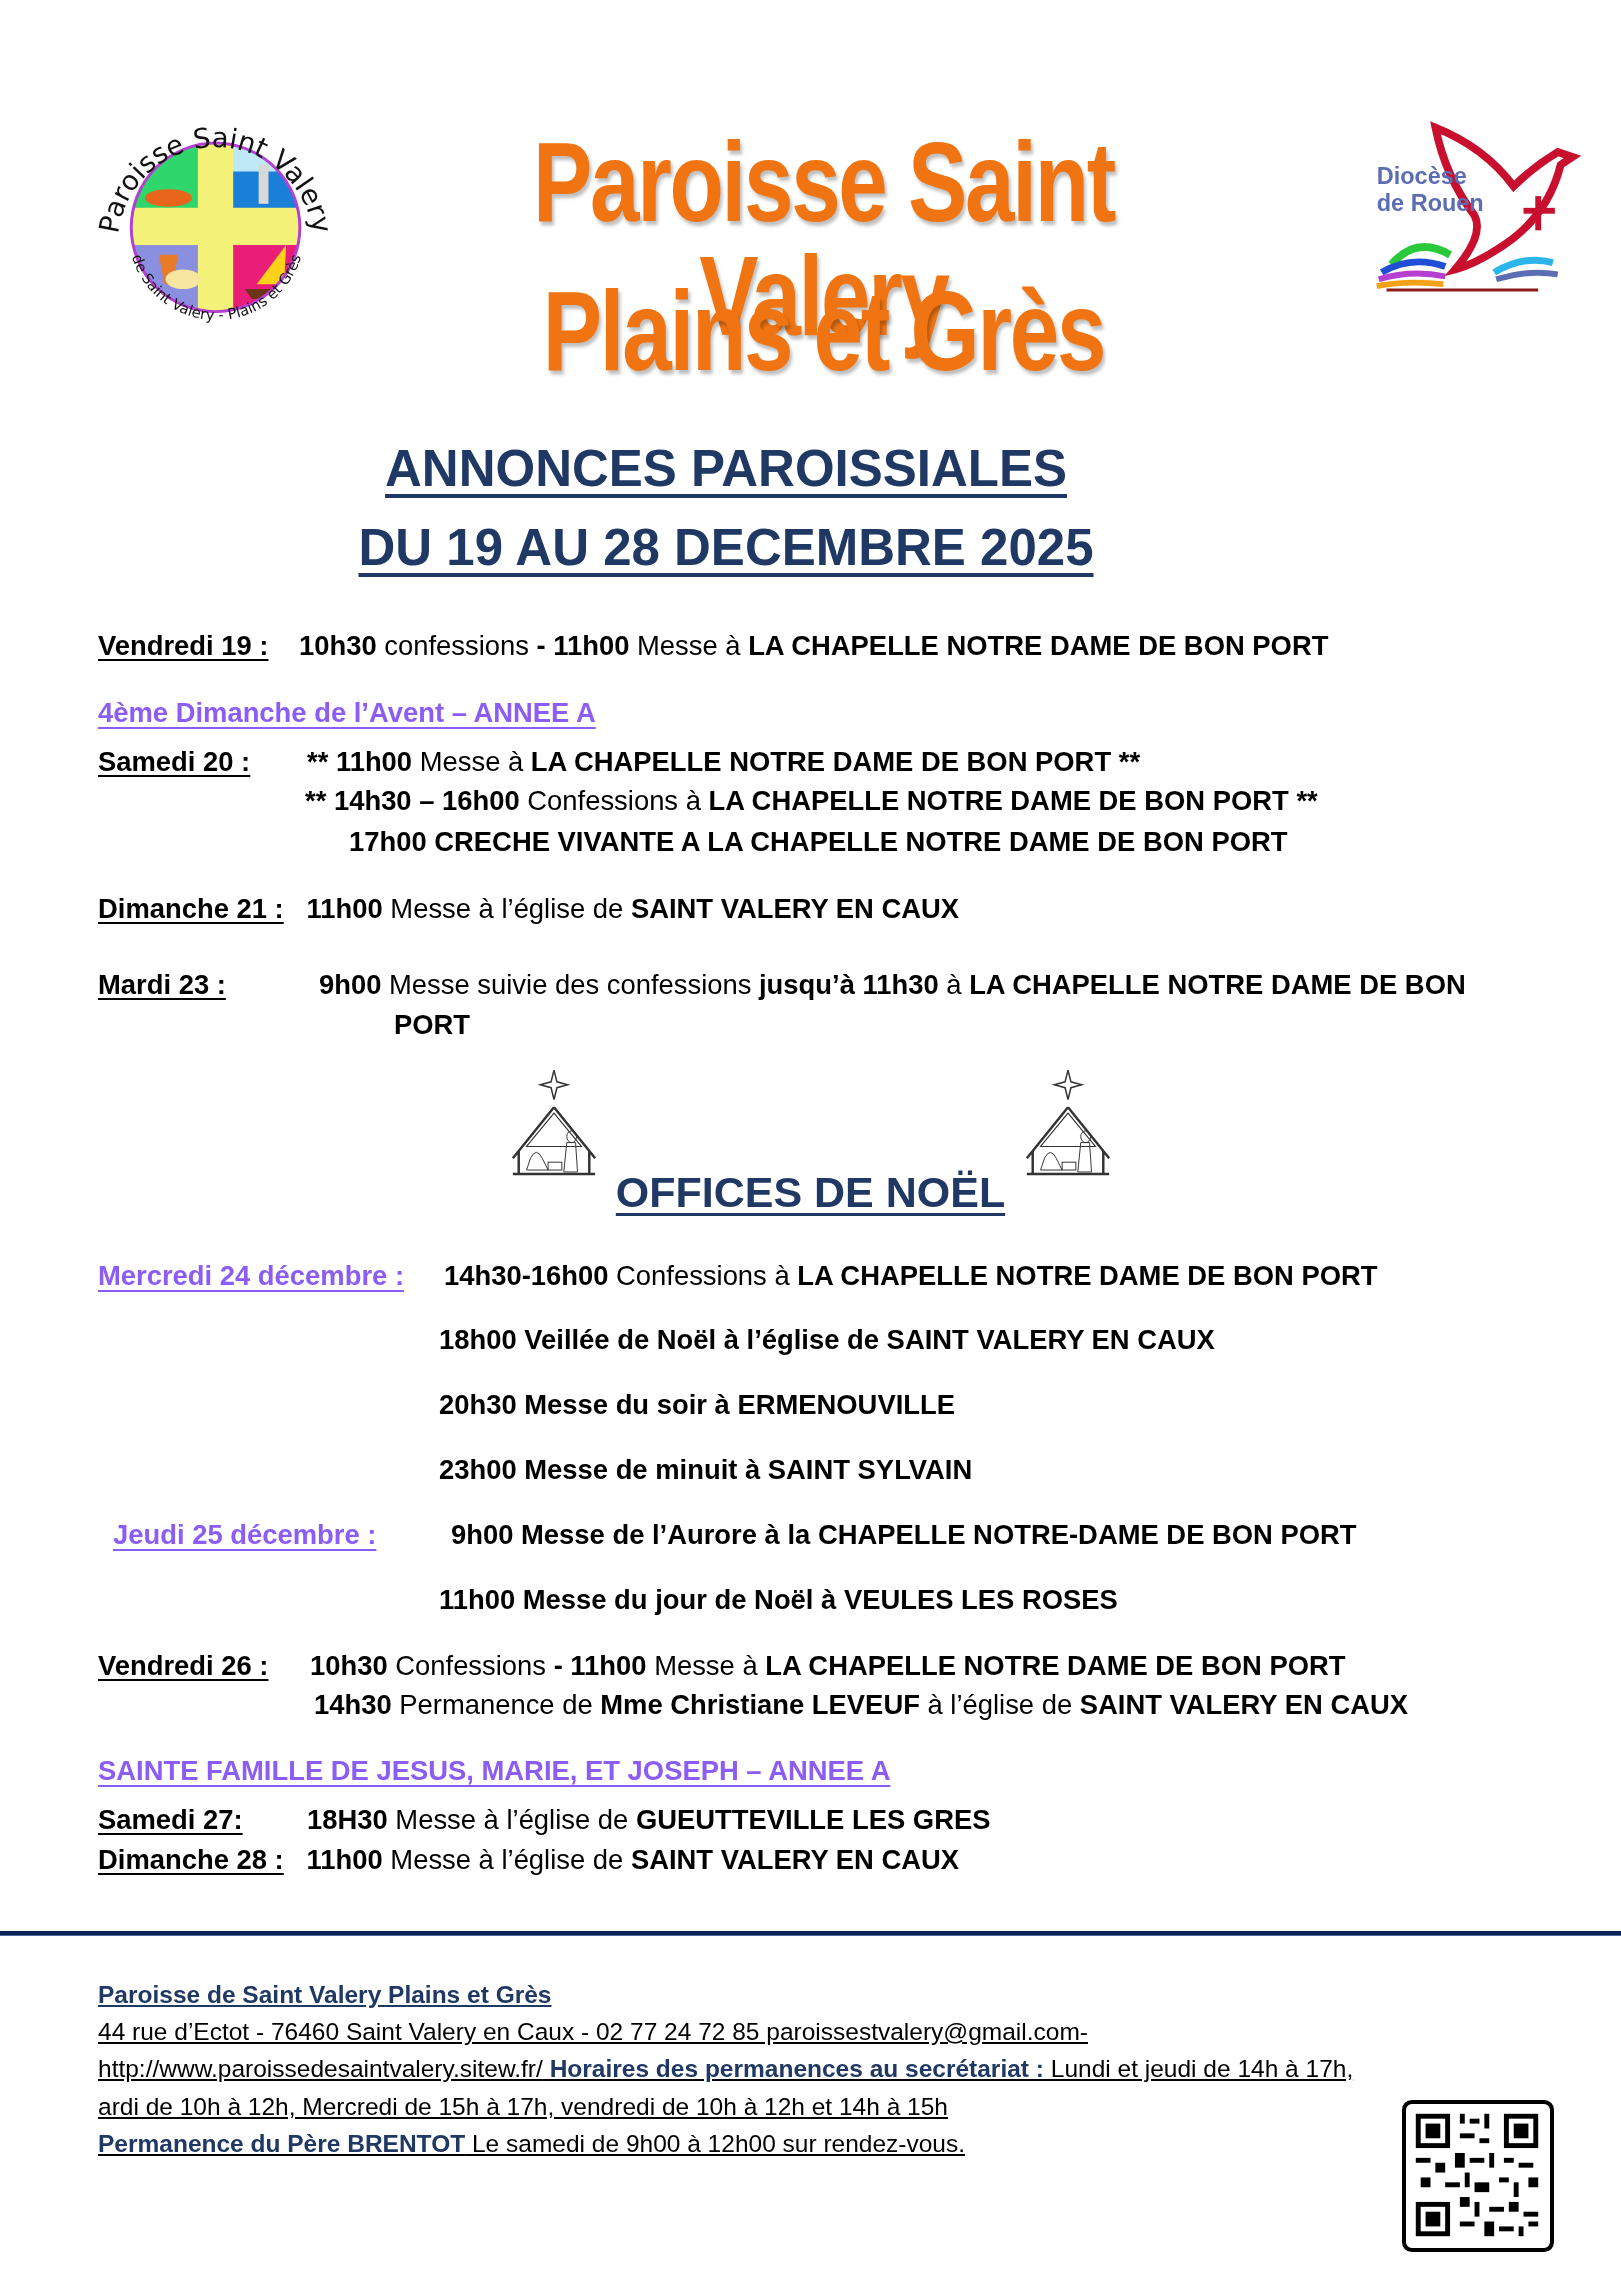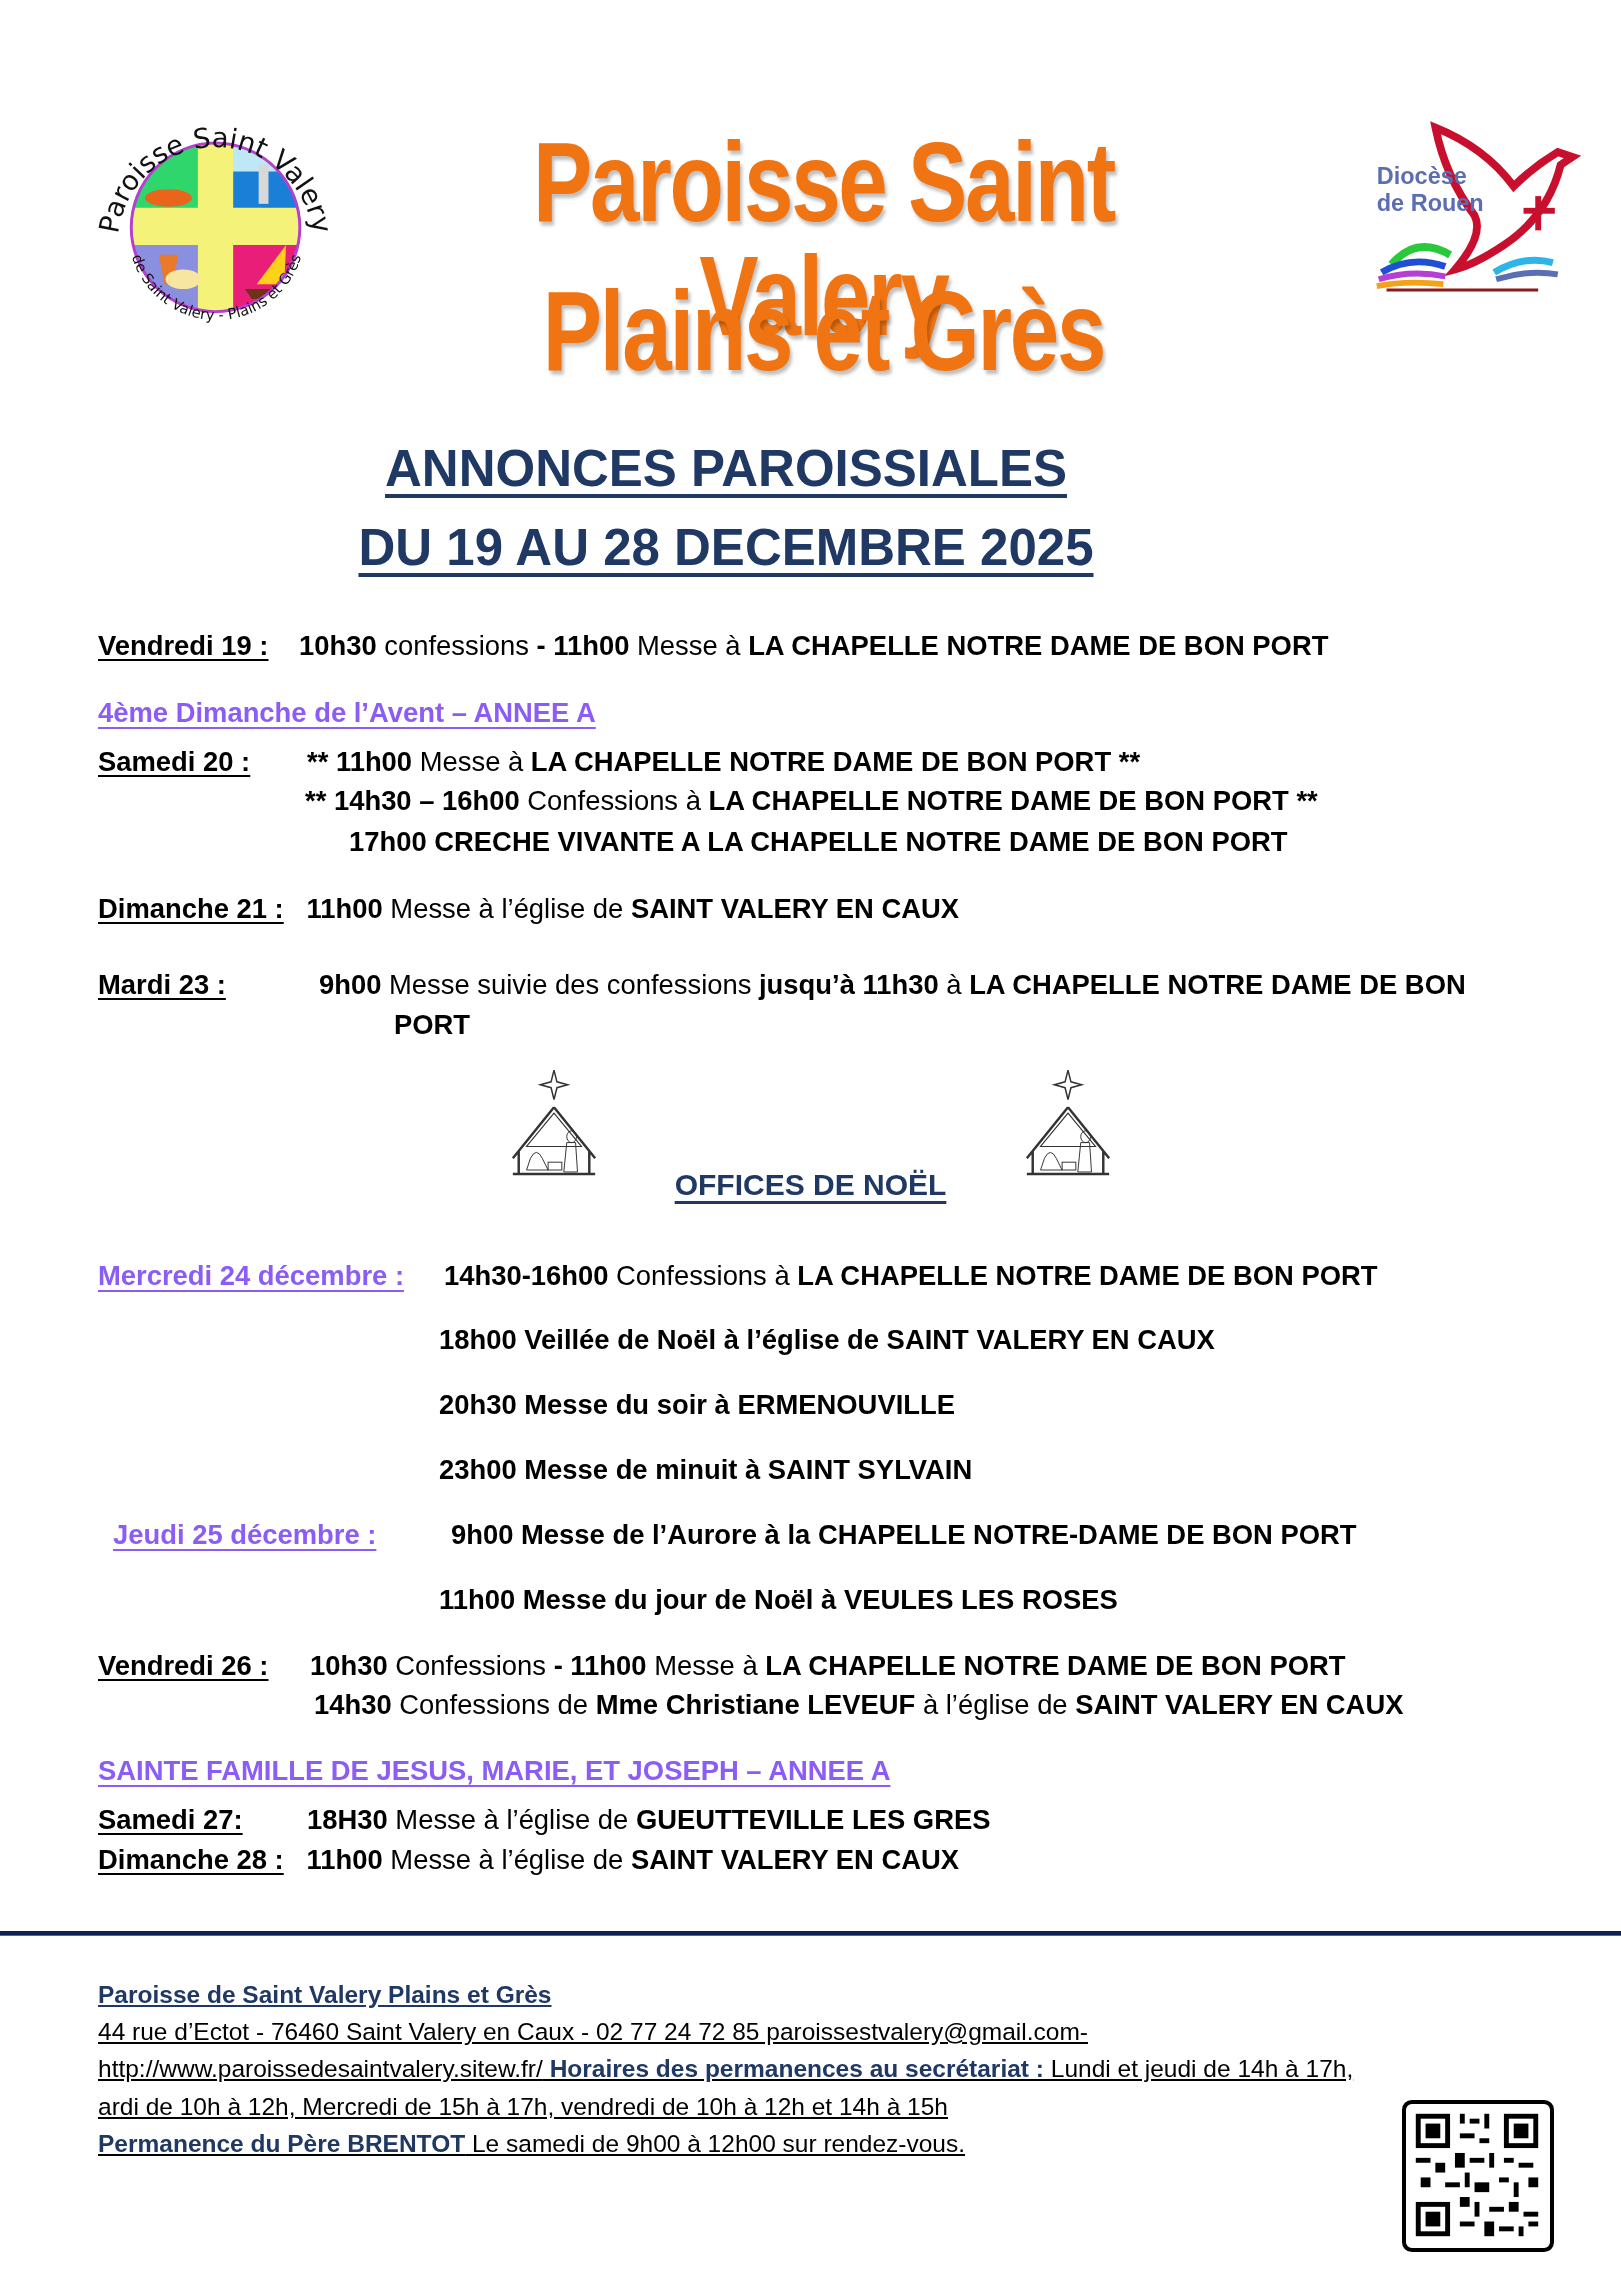--- a/index.html
+++ b/index.html
@@ -36,21 +36,21 @@
   #ann-2 { top: 518px; }
 
   
   .line { position: absolute; font-size: 27.4px; line-height: 33px; white-space: nowrap; }
   .line .lbl { font-weight: bold; text-decoration: underline; text-decoration-thickness: 2px; text-underline-offset: 3.9px; }
   .sect { color: #8b5cf6; font-weight: bold; text-decoration: underline; text-decoration-thickness: 2px; text-underline-offset: 4.9px; }
   .sect-lbl { color: #8b5cf6; font-weight: bold; text-decoration: underline; text-decoration-thickness: 2px; text-underline-offset: 4.9px; }
 
   .noel-title {
     position: absolute; left: 0; width: 1621px; text-align: center; top: 1168px;
-    font-size: 30px; font-weight: bold; color: #1f3864;
+    font-size: 43px; font-weight: bold; color: #1f3864;
     text-decoration: underline; text-decoration-thickness: 2.9px; text-underline-offset: 5.9px;
   }
   .creche { position: absolute; width: 98px; height: 108px; }
 
   
   #footer-rule { position: absolute; left: 0; top: 1931px; width: 1621px; height: 3.9px; background: #0d2257; border-bottom: 1px solid #4a6aa0; }
   .foot { position: absolute; left: 98px; font-size: 24.5px; line-height: 29px; white-space: nowrap; text-decoration: underline; }
   .foot .navy { font-weight: bold; }
   #qr { position: absolute; left: 1402px; top: 2100px; width: 152px; height: 152px; border: 4.9px solid #000; border-radius: 9.8px; background: #fff; box-sizing: border-box; }
 </style>
@@ -184,21 +184,21 @@
 <div class="line b" style="left:451px; top:1518px;">9h00 Messe de l’Aurore à la CHAPELLE NOTRE-DAME DE BON PORT</div>
 <div class="line b" style="left:439px; top:1583px;">11h00 Messe du jour de Noël à VEULES LES ROSES</div>
 
 <div class="line" style="left:98px; top:1649px;">
   <span class="lbl">Vendredi 26 :</span>
 </div>
 <div class="line" style="left:310px; top:1649px;">
   <span class="b">10h30</span><span> Confessions </span><span class="b">- 11h00</span><span> Messe à </span><span class="b">LA CHAPELLE NOTRE DAME DE BON PORT</span>
 </div>
 <div class="line" style="left:314px; top:1688px;">
-  <span class="b">14h30</span><span> Confessions de </span><span class="b">Mme Christiane LEVEUF</span><span> à l’église de </span><span class="b">SAINT VALERY EN CAUX</span>
+  <span class="b">14h30</span><span> Permanence de </span><span class="b">Mme Christiane LEVEUF</span><span> à l’église de </span><span class="b">SAINT VALERY EN CAUX</span>
 </div>
 
 <div class="line" style="left:98px; top:1754px;">
   <span class="sect">SAINTE FAMILLE DE JESUS, MARIE, ET JOSEPH – ANNEE A</span>
 </div>
 
 <div class="line" style="left:98px; top:1803px;">
   <span class="lbl">Samedi 27:</span>
 </div>
 <div class="line" style="left:307px; top:1803px;">

